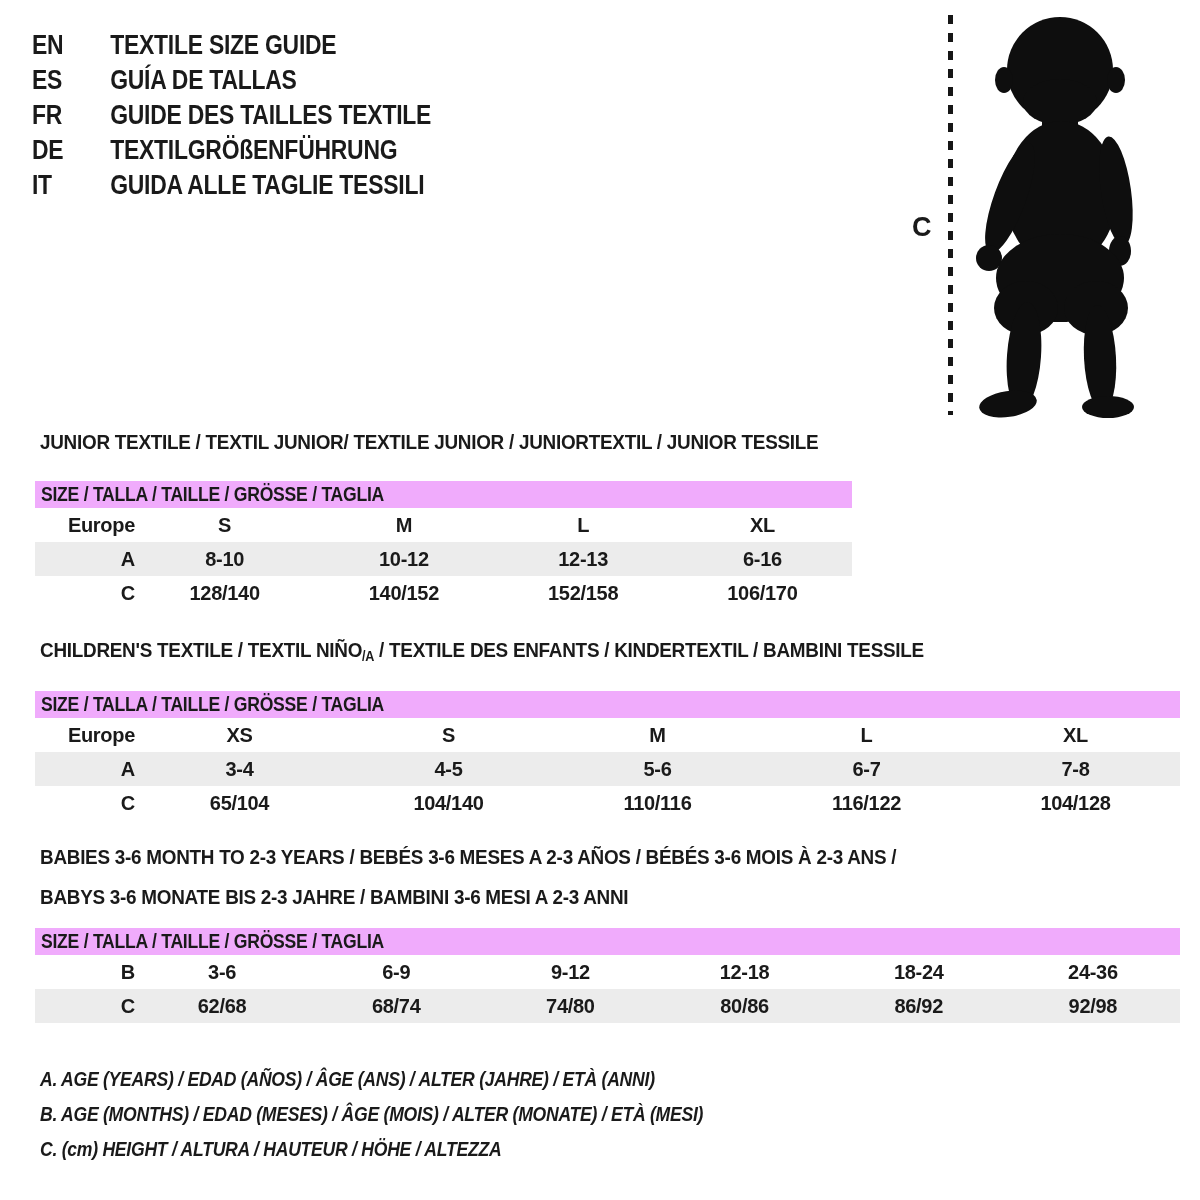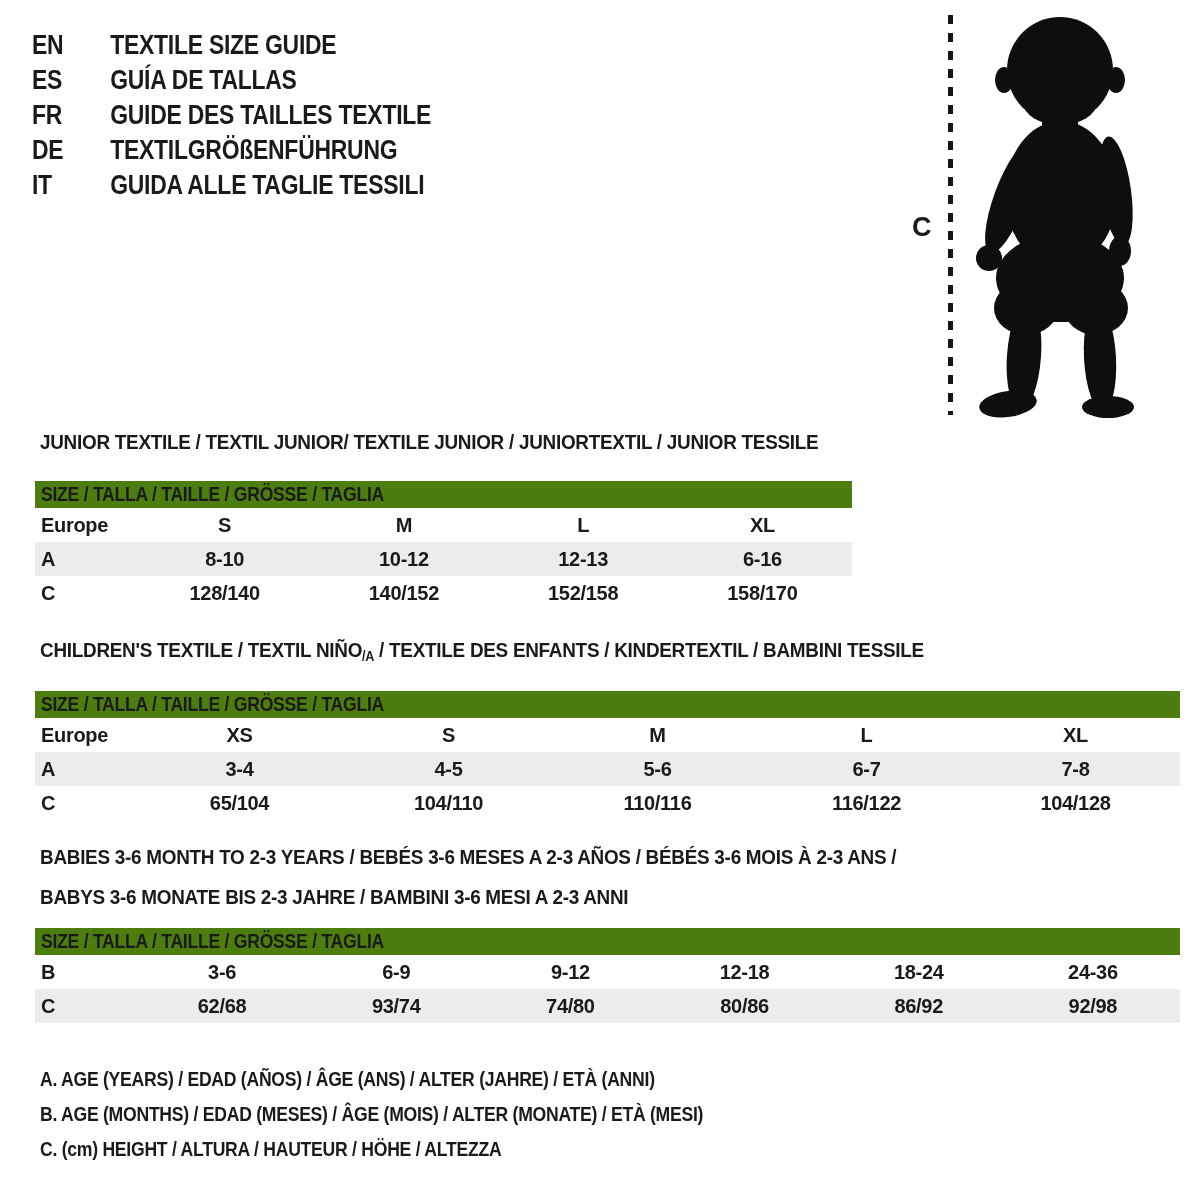--- a/index.html
+++ b/index.html
@@ -27,29 +27,29 @@
   .section-junior{top:430px;width:817px;}
   .section-children{top:638px;width:1145px;}
   .section-babies{top:845px;width:1145px;}
   .section-junior .section-title{margin-bottom:27px;}
   .section-children .section-title{margin-bottom:27px;}
   .babies-title-line{font-size:21px;letter-spacing:-.3px;white-space:nowrap;
     transform:scaleX(.9);transform-origin:left center;margin:0 0 0 5px;height:40px;}
   .babies-gap{height:3px;}
   
   table.size-table{border-collapse:collapse;table-layout:fixed;width:100%;}
-  table.size-table th{background:#4d7c0f;height:27px;text-align:left;
+  table.size-table th{background:#f0abfc;height:27px;text-align:left;
     font-size:20px;padding:0 0 0 6px;}
   th .band-text{display:inline-block;transform:scaleX(.88);transform-origin:left center;white-space:nowrap;letter-spacing:-.3px;}
   table.size-table td{height:34px;text-align:center;font-size:20px;padding:0;letter-spacing:-.3px;}
-  table.size-table td.row-label{text-align:left;padding-left:6px;margin-top:14px;}
+  table.size-table td.row-label{text-align:right;padding-left:6px;margin-top:14px;}
   col.label-col{width:100px;}
   tr.alt td{background:#ececec;}
   
-  .legend{position:absolute;left:40px;top:1068px;}
+  .legend{position:absolute;left:40px;top:1068px;font-style:italic;}
   .legend-line{height:35px;font-size:20px;letter-spacing:-.3px;white-space:nowrap;
     transform:scaleX(.88);transform-origin:left center;}
 </style>
 </head>
 <body>
 
 <div class="lang-header">
   <div class="lang-row">
     <span class="lang-code">EN</span>
     <span class="lang-title">TEXTILE SIZE GUIDE</span>
@@ -122,21 +122,21 @@
       <td>8-10</td>
       <td>10-12</td>
       <td>12-13</td>
       <td>6-16</td>
     </tr>
     <tr>
       <td class="row-label">C</td>
       <td>128/140</td>
       <td>140/152</td>
       <td>152/158</td>
-      <td>158/170</td>
+      <td>106/170</td>
     </tr>
   </tbody>
     </table>
 </div>
 
 <div class="section section-children">
   <div class="section-title"><span>CHILDREN'S TEXTILE / TEXTIL NIÑO</span><span class="sub-a">/A</span><span> / TEXTILE DES ENFANTS / KINDERTEXTIL / BAMBINI TESSILE</span></div>
   <table class="size-table">
     <colgroup>
         <col class="label-col">
@@ -162,21 +162,21 @@
       <td class="row-label">A</td>
       <td>3-4</td>
       <td>4-5</td>
       <td>5-6</td>
       <td>6-7</td>
       <td>7-8</td>
     </tr>
     <tr>
       <td class="row-label">C</td>
       <td>65/104</td>
-      <td>104/110</td>
+      <td>104/140</td>
       <td>110/116</td>
       <td>116/122</td>
       <td>104/128</td>
     </tr>
   </tbody>
     </table>
 </div>
 
 <div class="section section-babies">
   <div class="babies-title-line">BABIES 3-6 MONTH TO 2-3 YEARS / BEBÉS 3-6 MESES A 2-3 AÑOS / BÉBÉS 3-6 MOIS À 2-3 ANS /</div>
@@ -201,21 +201,21 @@
       <td>3-6</td>
       <td>6-9</td>
       <td>9-12</td>
       <td>12-18</td>
       <td>18-24</td>
       <td>24-36</td>
     </tr>
     <tr class="alt">
       <td class="row-label">C</td>
       <td>62/68</td>
-      <td>93/74</td>
+      <td>68/74</td>
       <td>74/80</td>
       <td>80/86</td>
       <td>86/92</td>
       <td>92/98</td>
     </tr>
   </tbody>
     </table>
 </div>
 
 <div class="legend">

